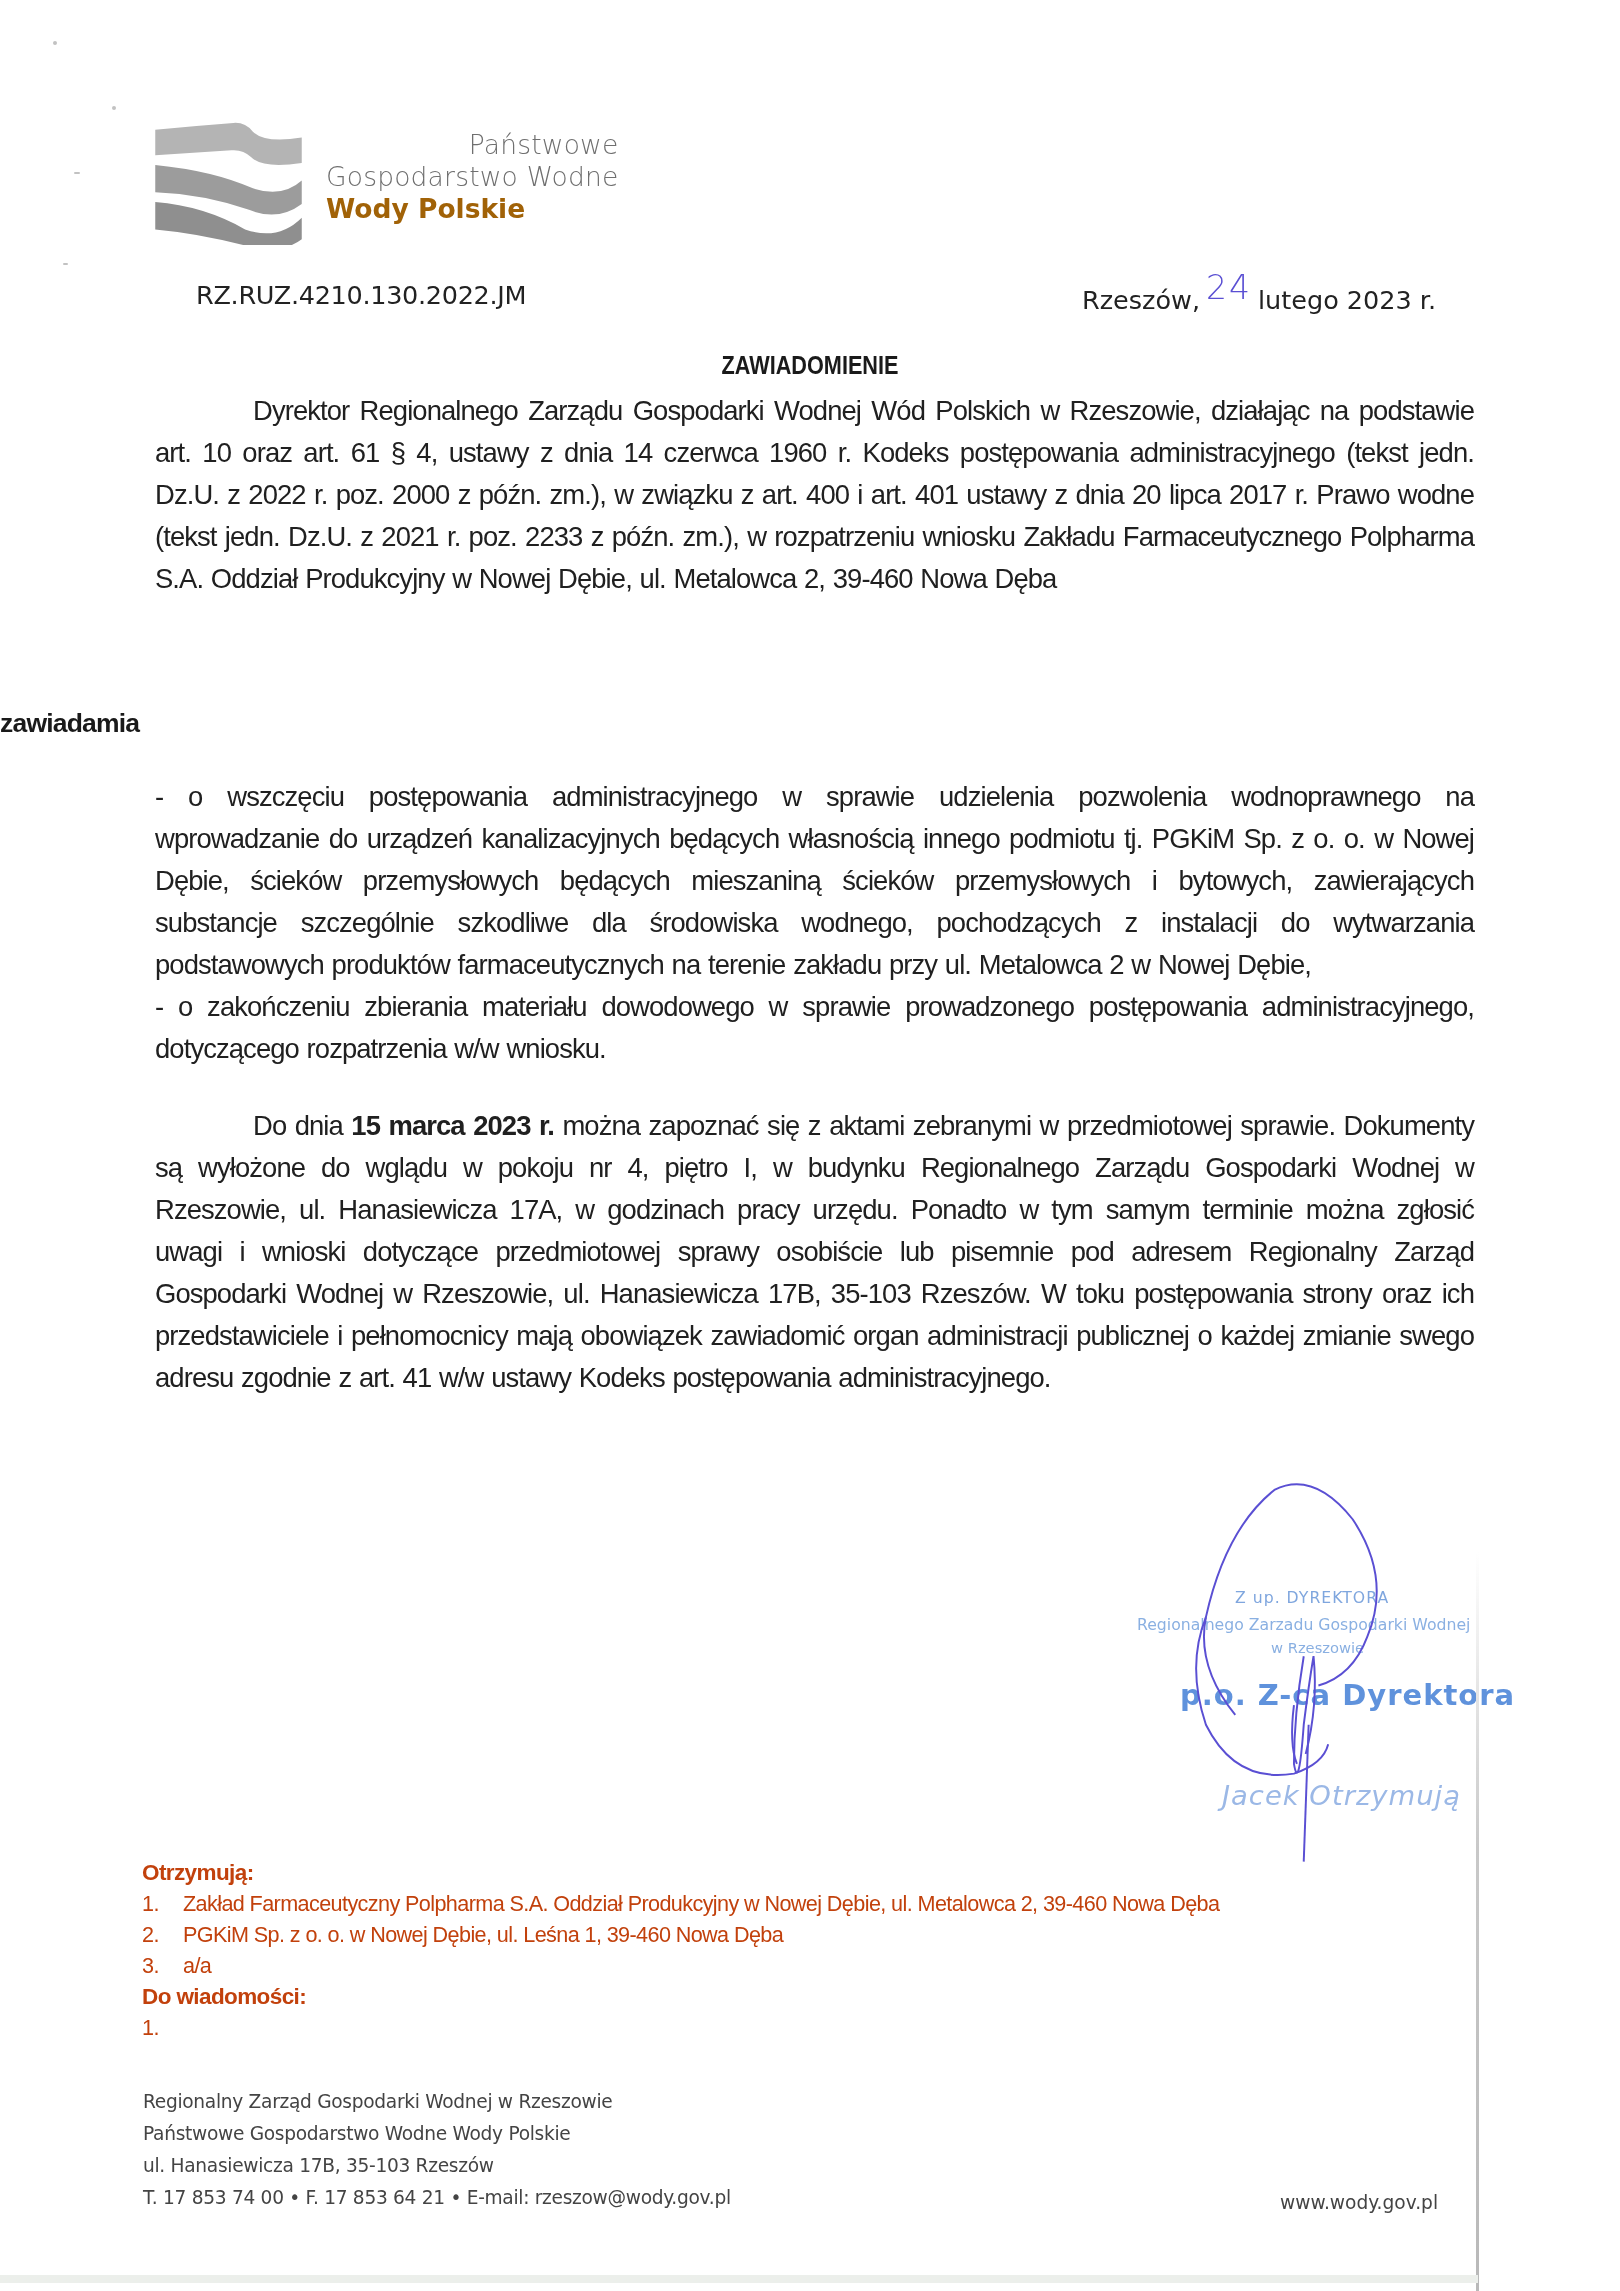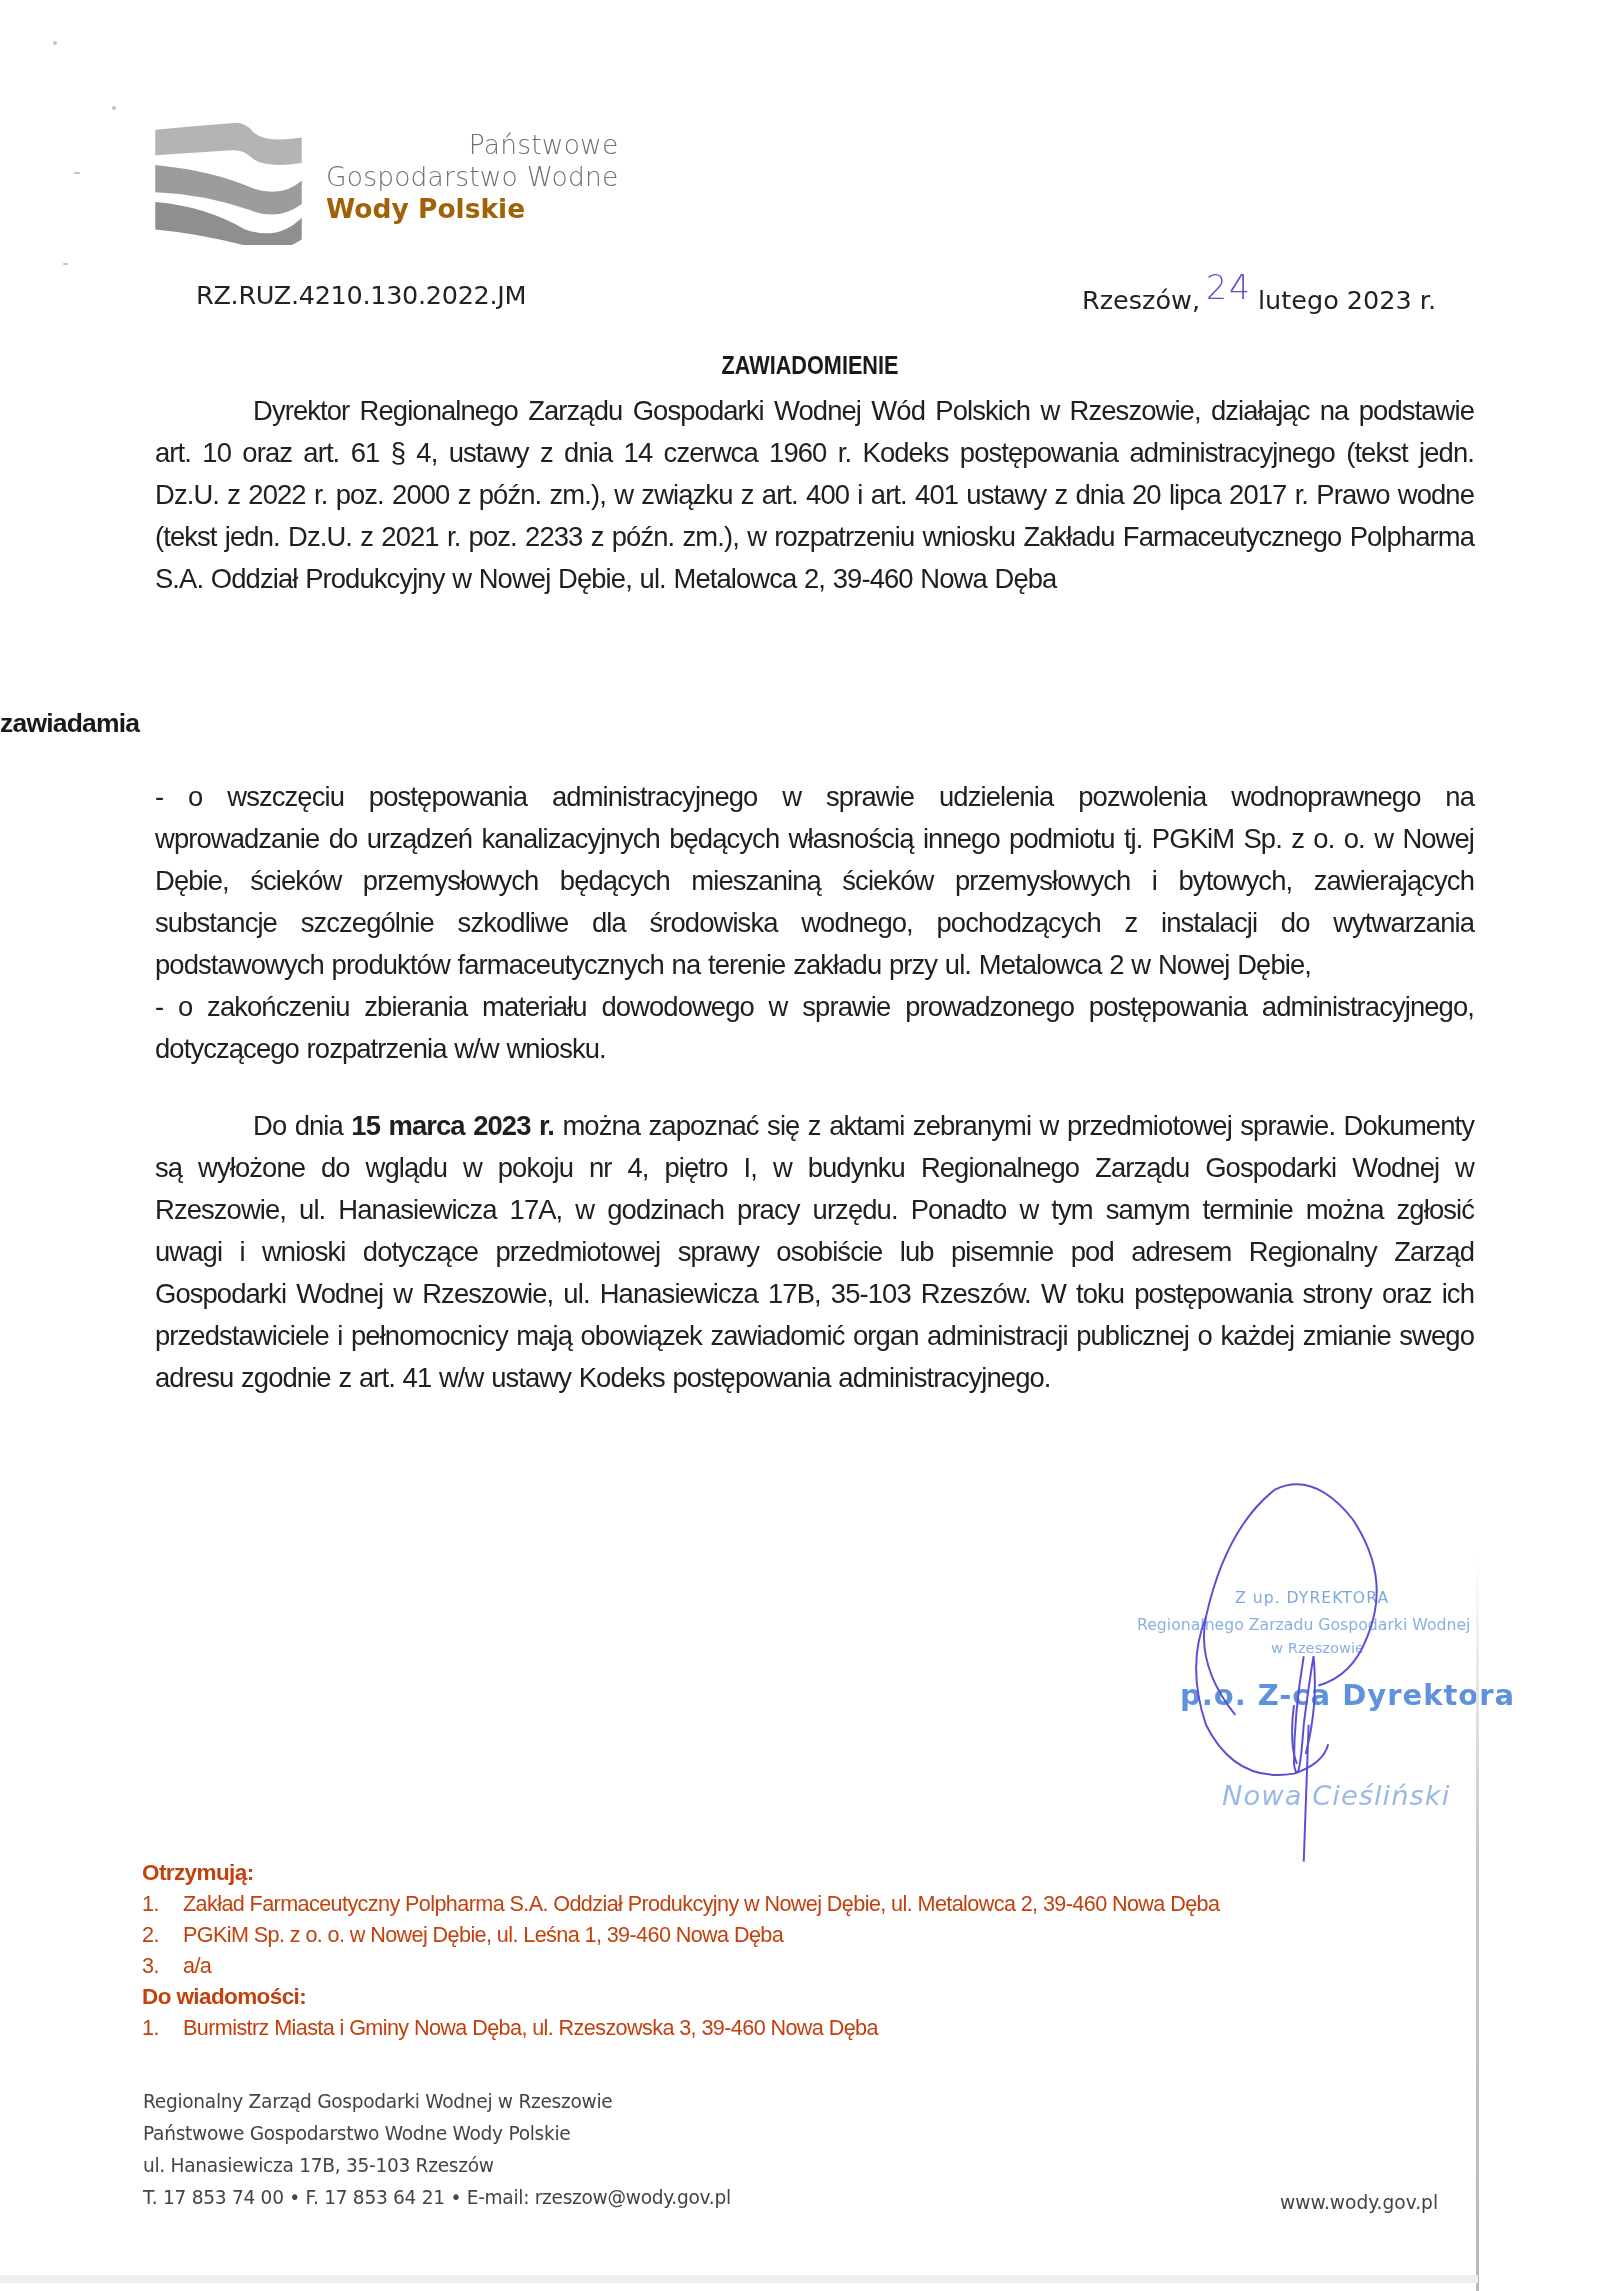--- a/index.html
+++ b/index.html
@@ -93,21 +93,21 @@
 
 <div class="abs body-text p3">
   <span class="indent"></span><span>Do dnia </span><span class="bold">15 marca 2023 r.</span><span> można zapoznać się z aktami zebranymi w przedmiotowej sprawie. Dokumenty są wyłożone do wglądu w pokoju nr 4, piętro I, w budynku Regionalnego Zarządu Gospodarki Wodnej w Rzeszowie, ul. Hanasiewicza 17A, w godzinach pracy urzędu. Ponadto w tym samym terminie można zgłosić uwagi i wnioski dotyczące przedmiotowej sprawy osobiście lub pisemnie pod adresem Regionalny Zarząd Gospodarki Wodnej w Rzeszowie, ul. Hanasiewicza 17B, 35-103 Rzeszów. W toku postępowania strony oraz ich przedstawiciele i pełnomocnicy mają obowiązek zawiadomić organ administracji publicznej o każdej zmianie swego adresu zgodnie z art. 41 w/w ustawy Kodeks postępowania administracyjnego.</span>
 </div>
 
 <div class="abs stamp">
   <span class="stamp-line1">Z up. DYREKTORA</span>
   <span class="stamp-line2">Regionalnego Zarzadu Gospodarki Wodnej</span>
   <span class="stamp-line3">w Rzeszowie</span>
   <span class="stamp-line4">p.o. Z-ca Dyrektora</span>
-  <span class="stamp-line5">Nowa Cieśliński</span>
+  <span class="stamp-line5">Jacek Otrzymują</span>
 </div>
 
 <svg class="abs signature" viewBox="0 0 230 400" fill="none" stroke="#5a4fd3" stroke-width="2">
   <path d="M80 250 Q40 200 50 150 Q70 60 120 20 Q160 0 200 50 Q240 110 215 170 Q200 210 165 220"></path>
   <path d="M50 150 Q30 200 50 260 Q80 320 140 310 Q170 300 175 280"></path>
   <path d="M150 190 Q140 250 140 300 Q145 330 150 260 Q155 220 160 190 Q165 240 152 290"></path>
   <path d="M140 240 Q135 280 143 300"></path>
   <path d="M155 260 L150 400"></path>
 </svg>
 
@@ -121,21 +121,20 @@
       <span class="rec-num">2.</span>
       <span>PGKiM Sp. z o. o. w Nowej Dębie, ul. Leśna 1, 39-460 Nowa Dęba</span>
     </div>
   <div class="rec-item">
       <span class="rec-num">3.</span>
       <span>a/a</span>
     </div>
   <div class="rec-heading">Do wiadomości:</div>
   <div class="rec-item">
       <span class="rec-num">1.</span>
-      <span>Burmistrz Miasta i Gminy Nowa Dęba, ul. Rzeszowska 3, 39-460 Nowa Dęba</span>
     </div>
 </div>
 
 <div class="abs footer">
   <div>Regionalny Zarząd Gospodarki Wodnej w Rzeszowie</div>
   <div>Państwowe Gospodarstwo Wodne Wody Polskie</div>
   <div>ul. Hanasiewicza 17B, 35-103 Rzeszów</div>
   <div>T. 17 853 74 00 • F. 17 853 64 21 • E-mail: rzeszow@wody.gov.pl</div>
 </div>
 <div class="abs footer-url">www.wody.gov.pl</div>

